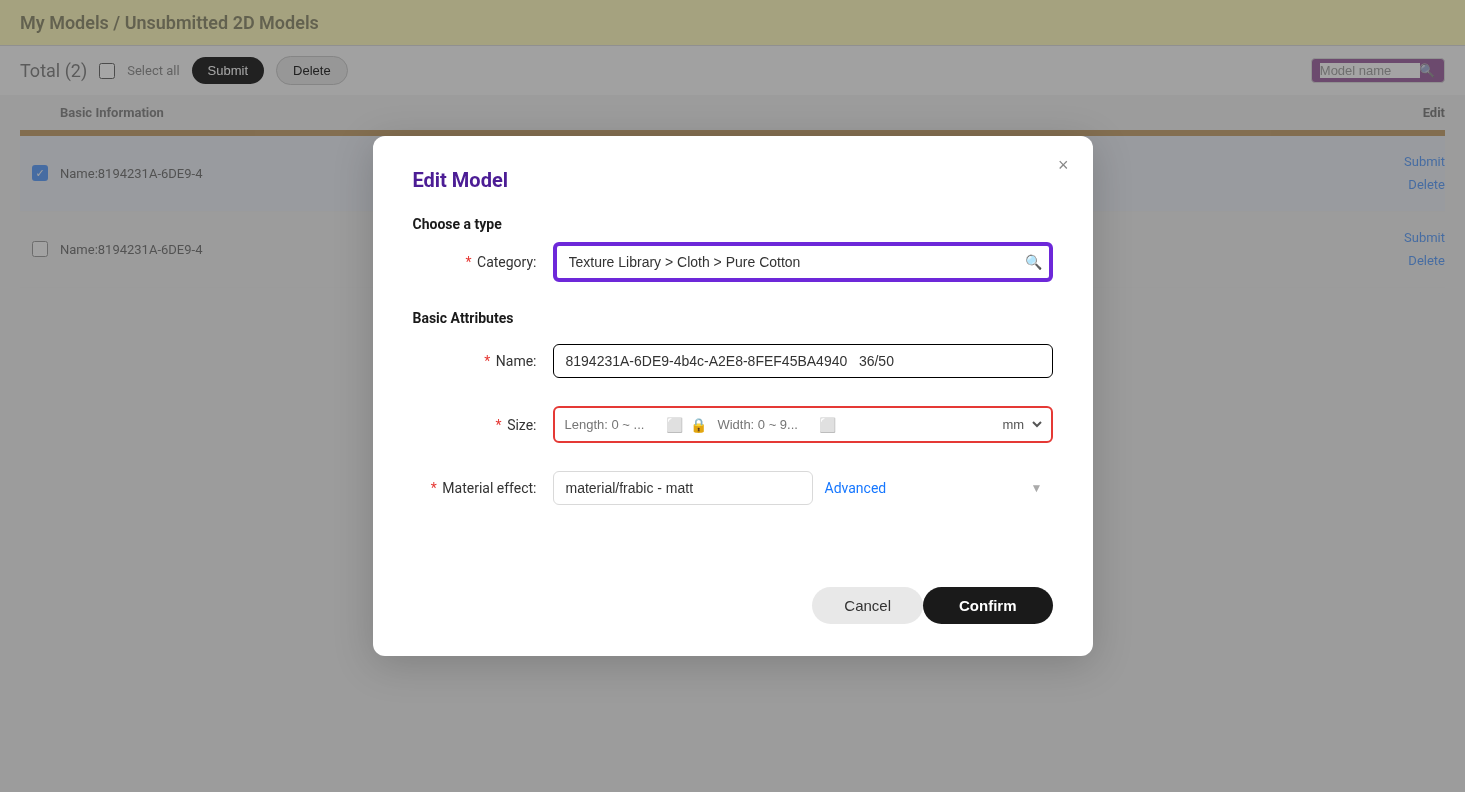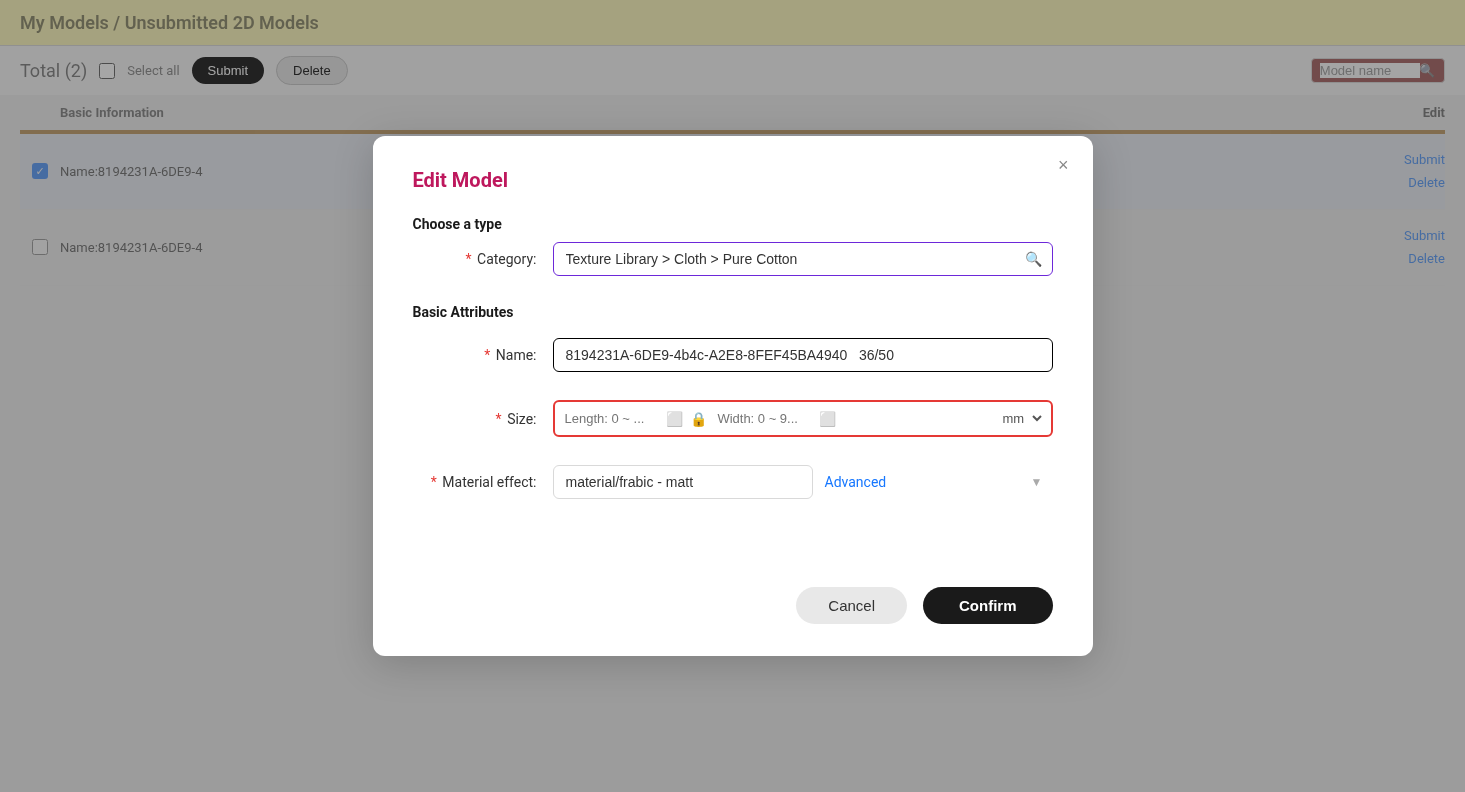--- a/index.html
+++ b/index.html
@@ -79,33 +79,33 @@
       height: 16px;
     }
 
     .bg-search-box {
       margin-left: auto;
       display: flex;
       align-items: center;
       border: 1px solid #ccc;
       border-radius: 4px;
       padding: 4px 8px;
-      background: #7f1d1d;
+      background: #701a75;
       opacity: 0.6;
     }
 
     .bg-table {
       width: 100%;
       padding: 0 20px;
     }
 
     .bg-table-header {
       display: flex;
       padding: 10px 0;
-      border-bottom: 4px solid #a16207;
+      border-bottom: 6px solid #a16207;
       font-weight: 700;
       font-size: 14px;
       color: #222;
       opacity: 0.5;
     }
 
     .bg-table-row {
       display: flex;
       align-items: center;
       padding: 14px 0;
@@ -179,21 +179,21 @@
       border: none;
       cursor: pointer;
       font-size: 18px;
       color: #888;
       line-height: 1;
     }
 
     .modal-title {
       font-size: 20px;
       font-weight: 700;
-      color: #be185d;
+      color: #4c1d95;
       margin-bottom: 24px;
     }
 
     .section-title {
       font-size: 14px;
       font-weight: 700;
       color: #1a1a1a;
       margin-bottom: 18px;
     }
 
@@ -228,21 +228,21 @@
       background: #fff;
     }
 
     .category-input-wrap {
       flex: 1;
       position: relative;
     }
 
     .category-input {
       width: 100%;
-      border: 1px solid #6d28d9;
+      border: 4px solid #6d28d9;
       border-radius: 6px;
       padding: 8px 36px 8px 12px;
       font-size: 14px;
       color: #333;
       outline: none;
       background: #fff;
     }
 
     .category-search-icon {
       position: absolute;
@@ -329,21 +329,20 @@
       margin-left: 12px;
       cursor: pointer;
       text-decoration: none;
     }
 
     .modal-footer {
       margin-top: auto;
       padding-top: 40px;
       display: flex;
       justify-content: flex-end;
-      gap: 16px;
       align-items: flex-end;
     }
 
     .btn-cancel {
       padding: 10px 32px;
       border-radius: 24px;
       border: none;
       background: #e8e8e8;
       color: #333;
       font-size: 15px;

